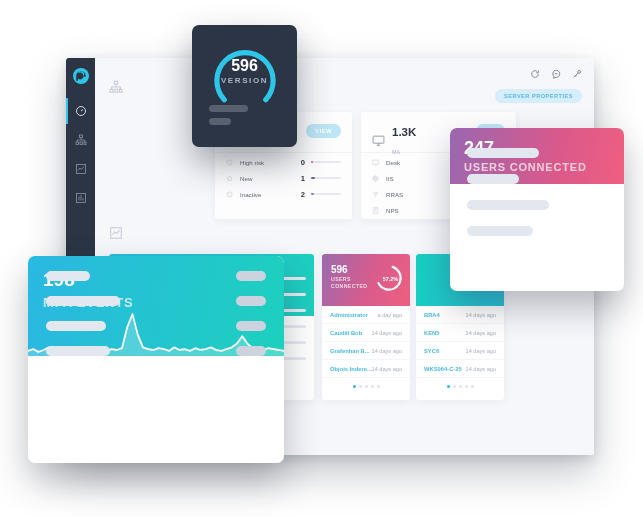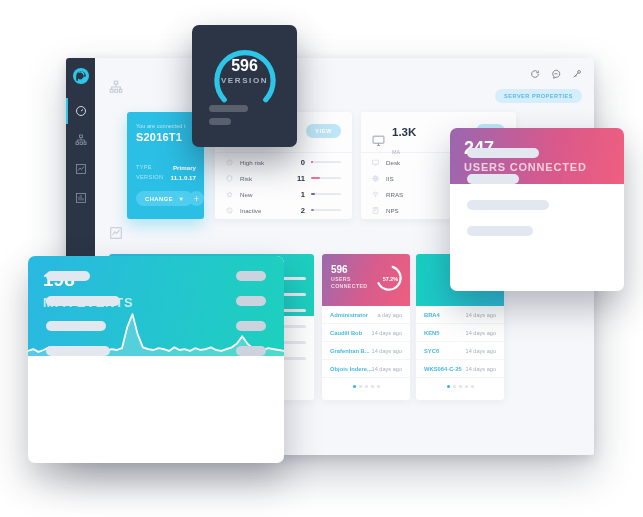--- a/index.html
+++ b/index.html
@@ -253,66 +253,37 @@
               <rect x="2" y="16" width="5" height="5"></rect>
               <rect x="10" y="16" width="5" height="5"></rect>
               <rect x="18" y="16" width="4" height="5"></rect>
               <path d="M12 7v5M4.5 16v-4h15v4"></path>
             </svg>
         </span>
       </div>
 
       <div class="srvprops">SERVER PROPERTIES</div>
 
-      <div class="bluecard">
-        <div class="bc-lbl">You are connected t</div>
-        <div class="bc-name">S2016T1</div>
-        <div class="bc-row bc-r1">
-          <span class="k">TYPE</span>
-          <span class="v">Primary</span>
-        </div>
-        <div class="bc-row bc-r2">
-          <span class="k">VERSION</span>
-          <span class="v">11.1.0.17</span>
-        </div>
-        <div class="bc-btn">
-          <span>CHANGE</span>
-          <span>▼</span>
-        </div>
-        <div class="bc-plus">+</div>
-      </div>
 
       <div class="panel panel-a">
         <div class="pn-top">
           <div class="viewbtn">VIEW</div>
         </div>
         <div class="rowlist">
             <div class="rl-row">
               <span class="rl-ic">
                 <svg width="7" height="7" viewBox="0 0 24 24" fill="none" stroke="currentColor" stroke-width="2">
                   <circle cx="12" cy="12" r="9"></circle>
                   <path d="M12 7v5l3 2"></path>
                 </svg>
               </span>
               <span class="rl-lab">High risk</span>
               <span class="rl-num">0</span>
               <span class="rl-bar">
                 <i style="width:8%;background:#e8527f"></i>
-              </span>
-            </div>
-            <div class="rl-row">
-              <span class="rl-ic">
-                <svg width="7" height="7" viewBox="0 0 24 24" fill="none" stroke="currentColor" stroke-width="2">
-                  <path d="M12 2l8 3v7c0 5-3.5 8.5-8 10-4.5-1.5-8-5-8-10V5z"></path>
-                </svg>
-              </span>
-              <span class="rl-lab">Risk</span>
-              <span class="rl-num">11</span>
-              <span class="rl-bar">
-                <i style="width:30%;background:#ef6f9b"></i>
               </span>
             </div>
             <div class="rl-row">
               <span class="rl-ic">
                 <svg width="7" height="7" viewBox="0 0 24 24" fill="none" stroke="currentColor" stroke-width="2">
                   <path d="M12 3l2.8 5.8 6.2.9-4.5 4.4 1.1 6.2L12 17.4 6.4 20.3l1.1-6.2L3 9.7l6.2-.9z"></path>
                 </svg>
               </span>
               <span class="rl-lab">New</span>
               <span class="rl-num">1</span>

